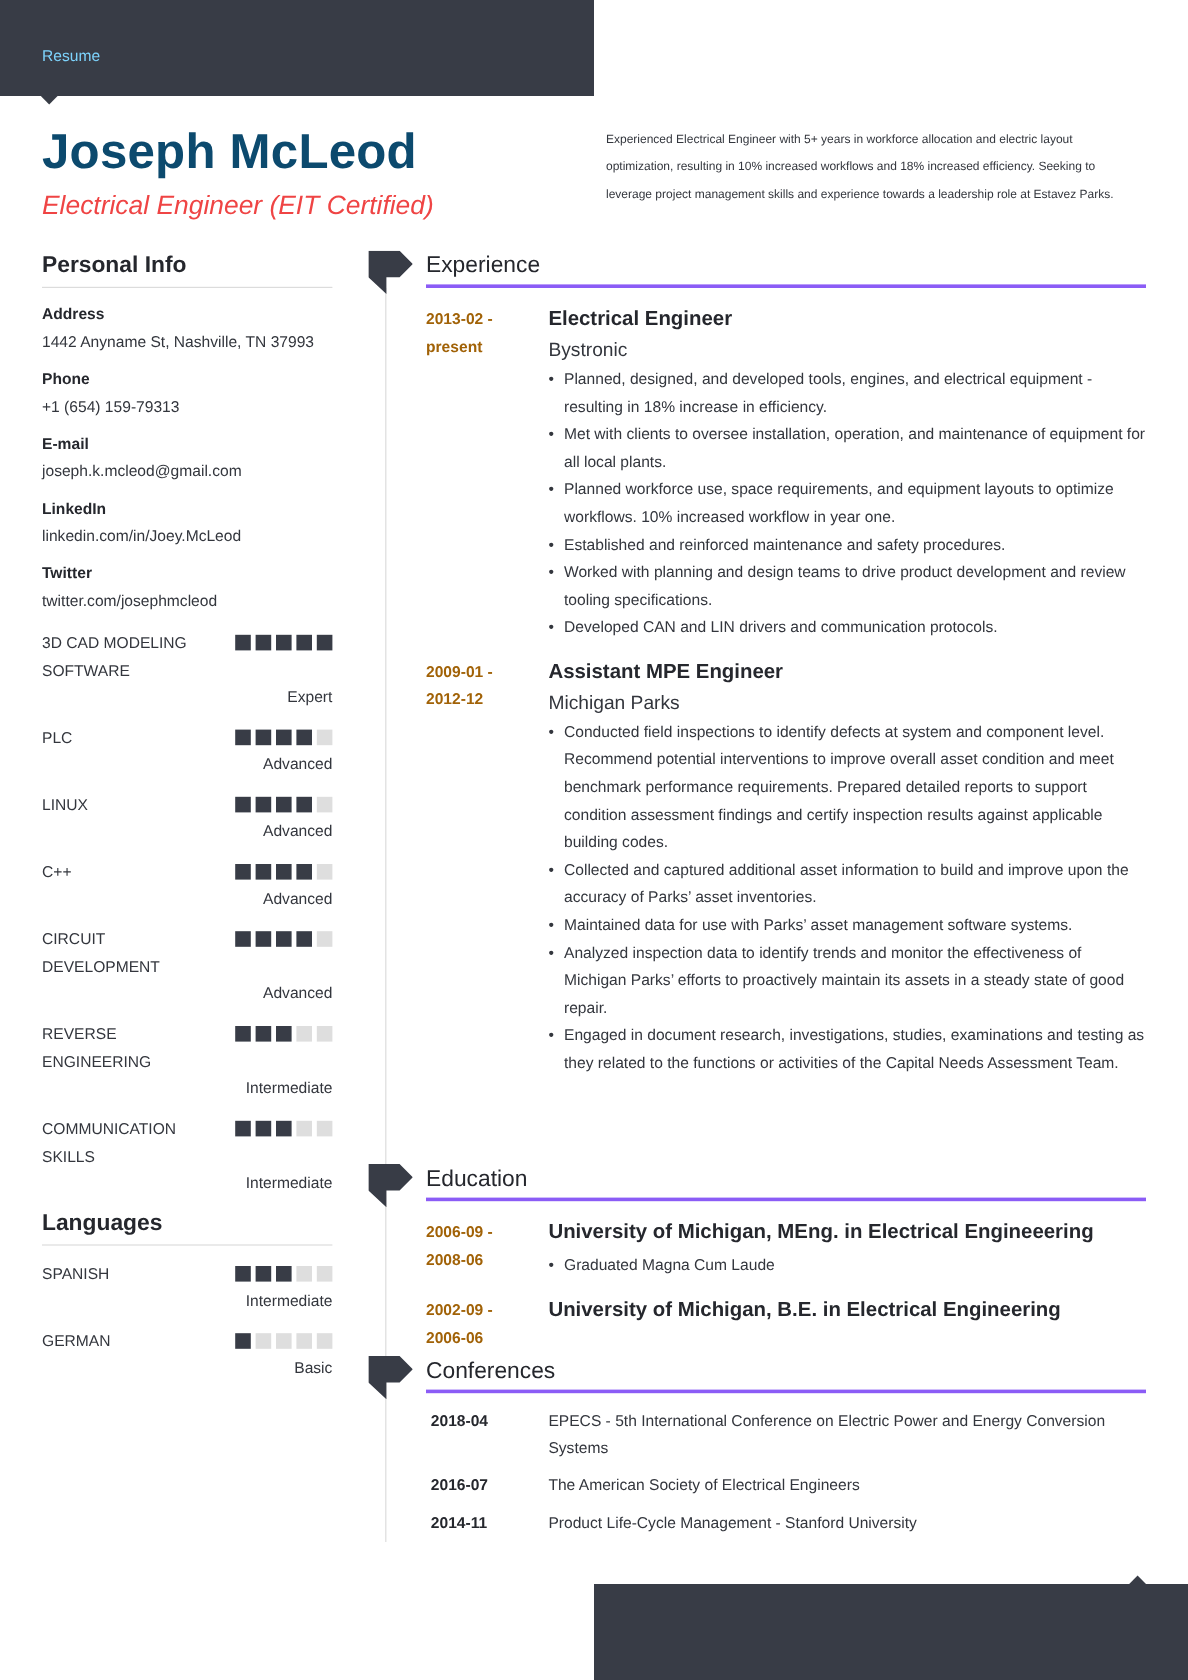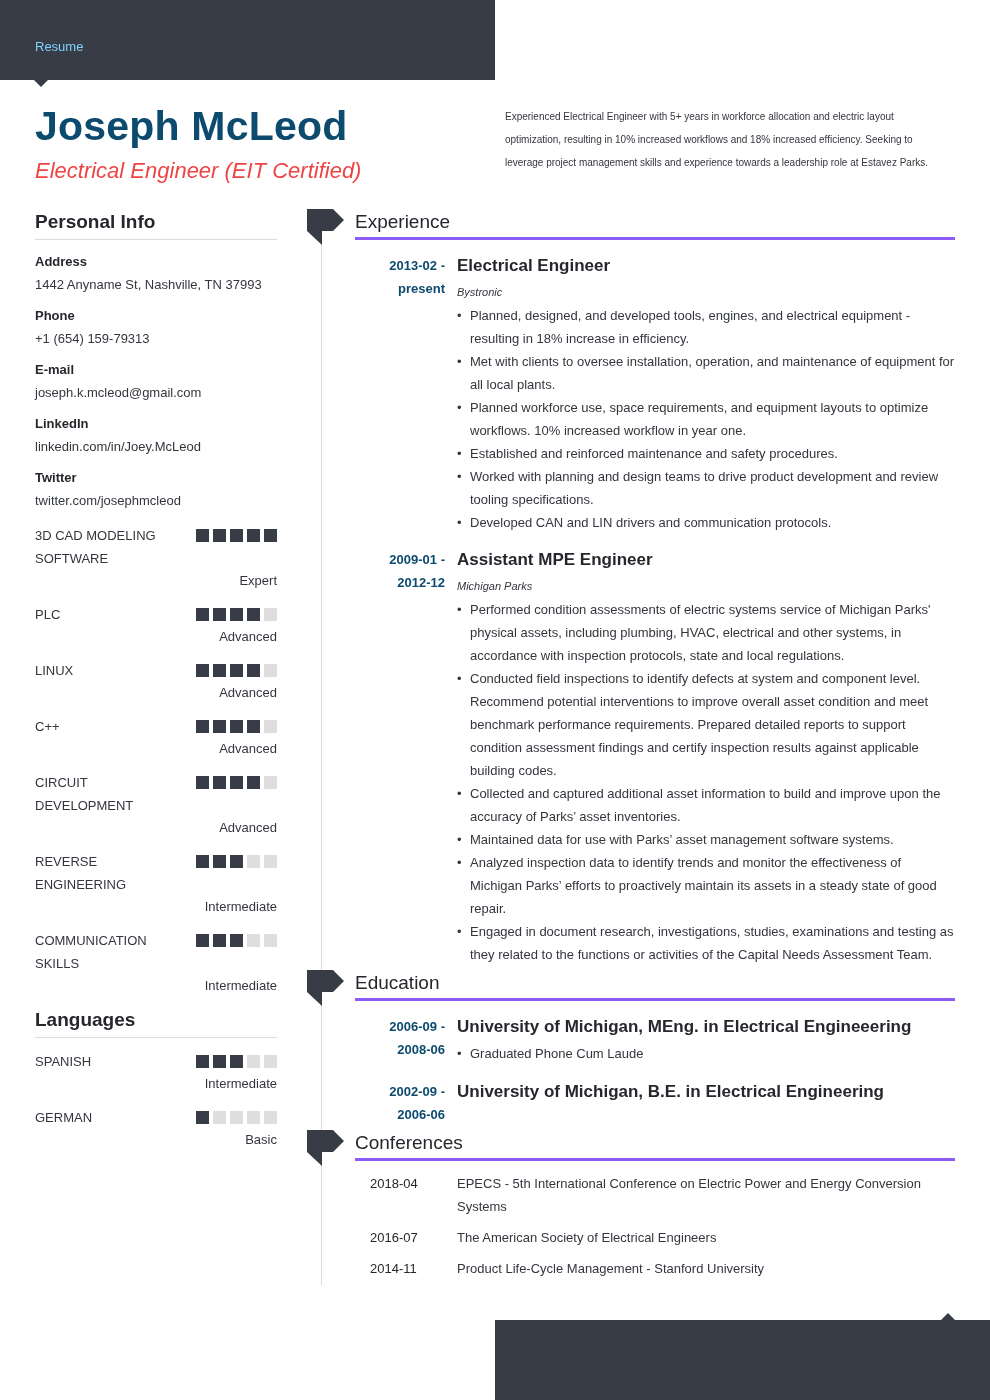--- a/index.html
+++ b/index.html
@@ -37,30 +37,30 @@
   .lang-title { margin-top: 10px; }
 
   
   .timeline-line { position: absolute; left: 321px; top: 240px; width: 1px; height: 1045px; background: #dcdcdc; }
   .flag { position: absolute; left: 307px; width: 37px; height: 36px; }
 
   .right-col { position: absolute; left: 355px; width: 600px; }
   .sec-title-right { font-size: 19px; font-weight: normal; color: #25272d; height: 32px; line-height: 28px; border-bottom: 3px solid #8b5cf6; }
 
   .entry { position: relative; margin-top: 14px; }
-  .entry-date { position: absolute; left: 0; top: 0; width: 90px; font-size: 13px; font-weight: bold; color: #0c4a6e; line-height: 23px; text-align: right; }
+  .entry-date { position: absolute; left: 0; top: 0; width: 90px; font-size: 13px; font-weight: bold; color: #a16207; line-height: 23px; }
   .entry-body { margin-left: 102px; }
   .entry-title { font-size: 17px; font-weight: bold; color: #25272d; line-height: 23px; }
-  .entry-company { font-size: 11px; font-style: italic; color: #33363d; line-height: 23px; margin-top: 4px; }
+  .entry-company { font-size: 16px; color: #33363d; line-height: 23px; margin-top: 4px; }
   .bullets { list-style: none; }
   .bullets li { position: relative; padding-left: 13px; font-size: 13px; color: #33363d; line-height: 23px; }
   .bullets li::before { content: "•"; position: absolute; left: 0; top: 0; }
 
   .conf-row { position: relative; margin-top: 8px; }
-  .conf-date { position: absolute; left: 15px; top: 0; font-size: 13px; font-weight: normal; color: #25272d; line-height: 23px; }
+  .conf-date { position: absolute; left: 4px; top: 0; font-size: 13px; font-weight: bold; color: #25272d; line-height: 23px; }
   .conf-name { margin-left: 102px; font-size: 13px; color: #33363d; line-height: 23px; }
 </style>
 </head>
 <body>
 
 <div class="top-bar">
   <span class="top-bar-label">Resume</span>
 </div>
 <div class="top-bar-notch"></div>
 <div class="bottom-bar-notch"></div>
@@ -222,39 +222,38 @@
       </ul>
     </div>
   </div>
 
   <div class="entry" style="margin-top:14px">
     <div class="entry-date">2009-01 - 2012-12</div>
     <div class="entry-body">
       <div class="entry-title">Assistant MPE Engineer</div>
       <div class="entry-company">Michigan Parks</div>
       <ul class="bullets">
-        <li>Performed condition assessments of electric systems service of Michigan Parks' physical assets, including plumbing, HVAC, electrical and other systems, in accordance with inspection protocols, state and local regulations.</li>
         <li>Conducted field inspections to identify defects at system and component level. Recommend potential interventions to improve overall asset condition and meet benchmark performance requirements. Prepared detailed reports to support condition assessment findings and certify inspection results against applicable building codes.</li>
         <li>Collected and captured additional asset information to build and improve upon the accuracy of Parks’ asset inventories.</li>
         <li>Maintained data for use with Parks’ asset management software systems.</li>
         <li>Analyzed inspection data to identify trends and monitor the effectiveness of Michigan Parks’ efforts to proactively maintain its assets in a steady state of good repair.</li>
         <li>Engaged in document research, investigations, studies, examinations and testing as they related to the functions or activities of the Capital Needs Assessment Team.</li>
       </ul>
     </div>
   </div>
 </div>
 
 <div class="right-col" style="top:969px">
   <h2 class="sec-title-right">Education</h2>
   <div class="entry" style="margin-top:14px">
     <div class="entry-date">2006-09 - 2008-06</div>
     <div class="entry-body">
       <div class="entry-title">University of Michigan, MEng. in Electrical Engineeering</div>
       <ul class="bullets" style="margin-top:4px">
-        <li>Graduated Phone Cum Laude</li>
+        <li>Graduated Magna Cum Laude</li>
       </ul>
     </div>
   </div>
   <div class="entry" style="margin-top:15px; height:46px">
     <div class="entry-date">2002-09 - 2006-06</div>
     <div class="entry-body">
       <div class="entry-title">University of Michigan, B.E. in Electrical Engineering</div>
     </div>
   </div>
 </div>

